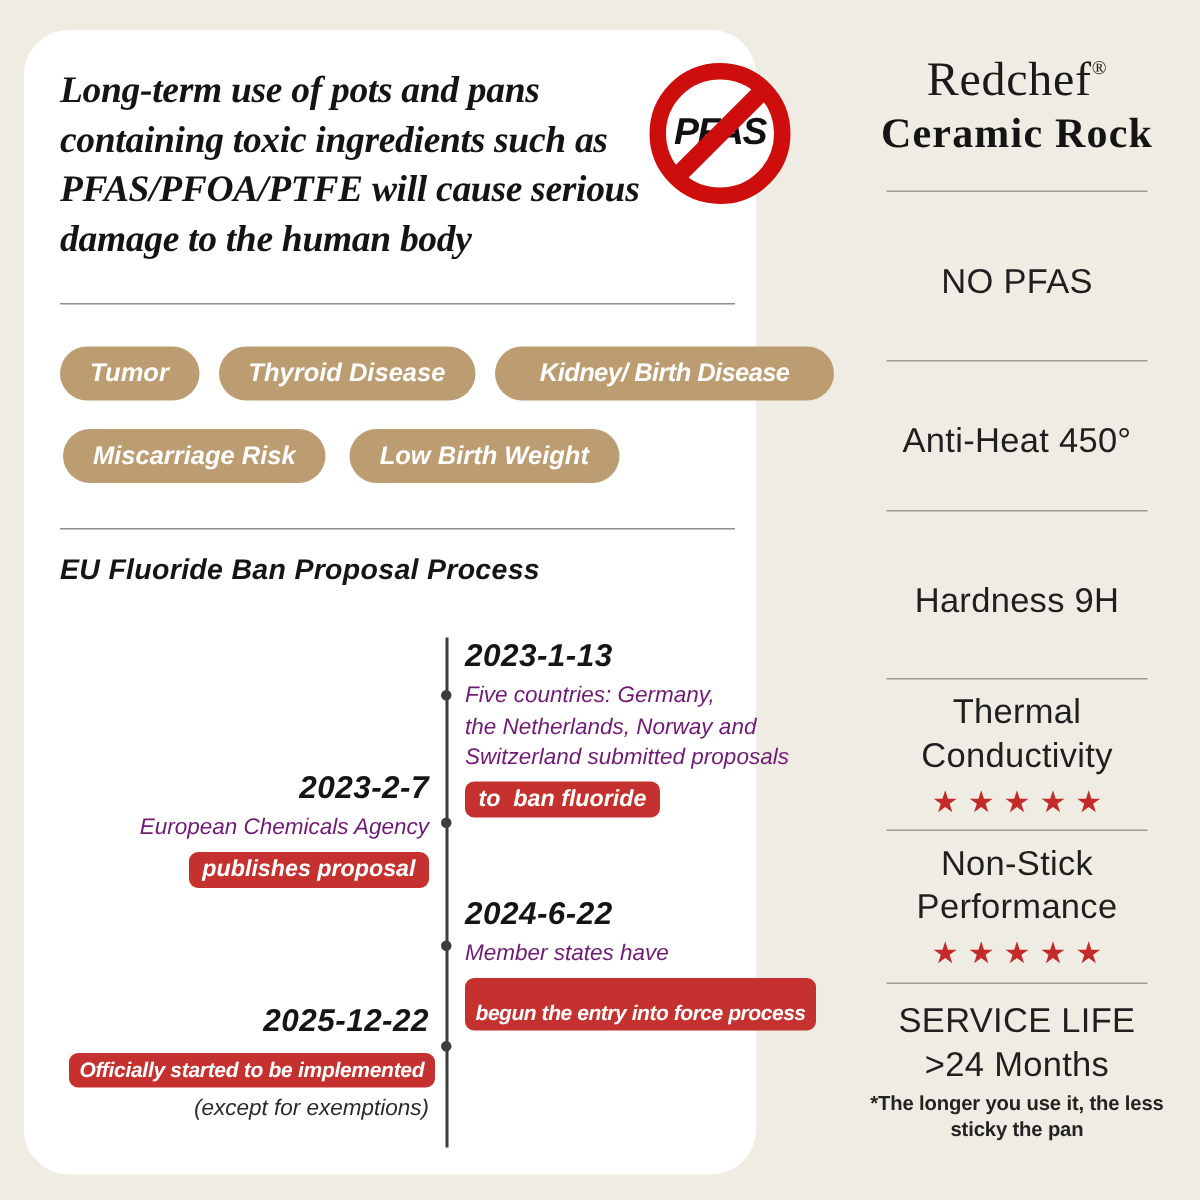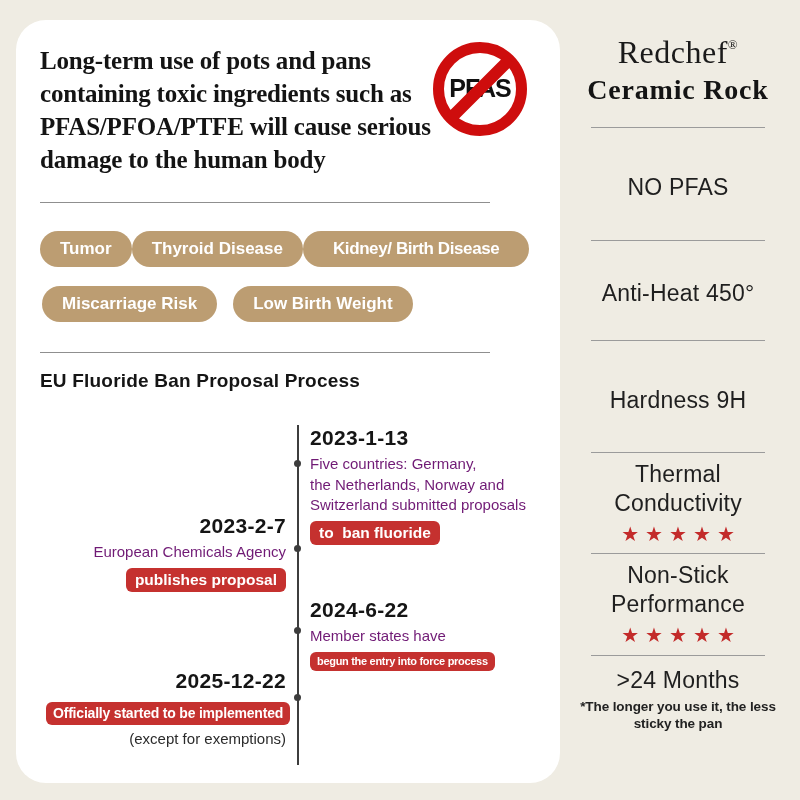--- a/index.html
+++ b/index.html
@@ -10,23 +10,24 @@
     background: #efece3;
     font-family: "Liberation Sans", sans-serif;
     color: #1e1e1e;
     overflow: hidden;
   }
 
   
   .card {
     position: absolute;
     left: 16px; top: 20px;
-    width: 544px; height: 763px;
+    width: 488px; height: 763px;
     background: #ffffff;
     border-radius: 30px;
+    font-style: italic;
   }
 
   .headline { position: absolute; left: 24px; top: 24px; }
   .headline-line {
     font-family: "Liberation Serif", serif;
     font-weight: bold;
     font-size: 25px;
     line-height: 33px;
     letter-spacing: -0.2px;
     color: #141414;
@@ -62,21 +63,21 @@
   .divider-card {
     position: absolute; left: 24px;
     width: 450px; height: 0;
     border-top: 1px solid #8f8f8f;
   }
   .divider-1 { top: 182px; }
   .divider-2 { top: 332px; }
 
   
   .badges { position: absolute; left: 24px; top: 211px; width: 470px; }
-  .badge-row { display: flex; margin-bottom: 19px; }
+  .badge-row { display: flex; gap: 13px; margin-bottom: 19px; }
   .badge-row.row-2 { margin-left: 2px; gap: 16px; }
   .badge {
     display: inline-block;
     background: #bc9d72;
     color: #ffffff;
     font-weight: bold;
     font-size: 17px;
     line-height: 1;
     padding: 9px 20px 10px;
     border-radius: 18px;
@@ -129,21 +130,21 @@
     background: #c5312f;
     color: #ffffff;
     font-weight: bold;
     border-radius: 6px;
     margin-top: 5px;
     white-space: pre;
     line-height: 1.15;
   }
   .hl-lg { font-size: 15.5px; padding: 3px 9px 4px; }
   .hl-md { font-size: 14px;   padding: 3px 7px 4px; letter-spacing: -0.2px; }
-  .hl-sm { font-size: 11px; padding: 3px 7px 4px; letter-spacing: -0.3px; }
+  .hl-sm { font-size: 14px; padding: 15px 7px 4px; letter-spacing: -0.3px; }
   .tl-note {
     font-size: 15px; line-height: 21px;
     color: #2b2b2b; margin-top: 3px;
     white-space: nowrap;
   }
 
   
   .sidebar { position: absolute; left: 556px; top: 0; width: 244px; height: 800px; text-align: center; }
   .sb-block { position: absolute; left: 0; width: 100%; }
   .brand {
@@ -301,16 +302,17 @@
 
   <div class="sb-block feature f-5">
     <div>Non-Stick</div>
     <div>Performance</div>
     <span class="stars">★★★★★</span>
   </div>
 
   <div class="divider-sb" style="top:655px"></div>
 
   <div class="sb-block feature f-6">
+    <div>SERVICE LIFE</div>
     <div>&gt;24 Months</div>
     <span class="sb-note">*The longer you use it, the less sticky the pan</span>
   </div>
 </div>
 
 </body></html>

